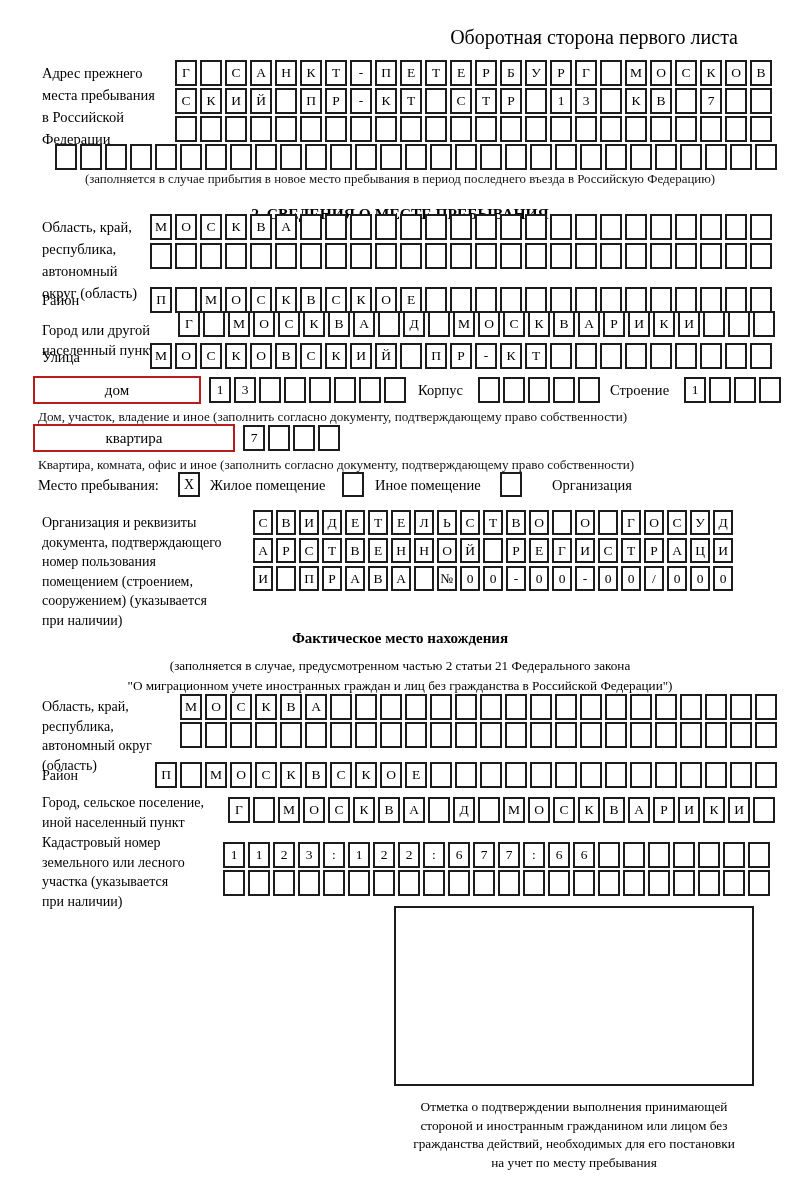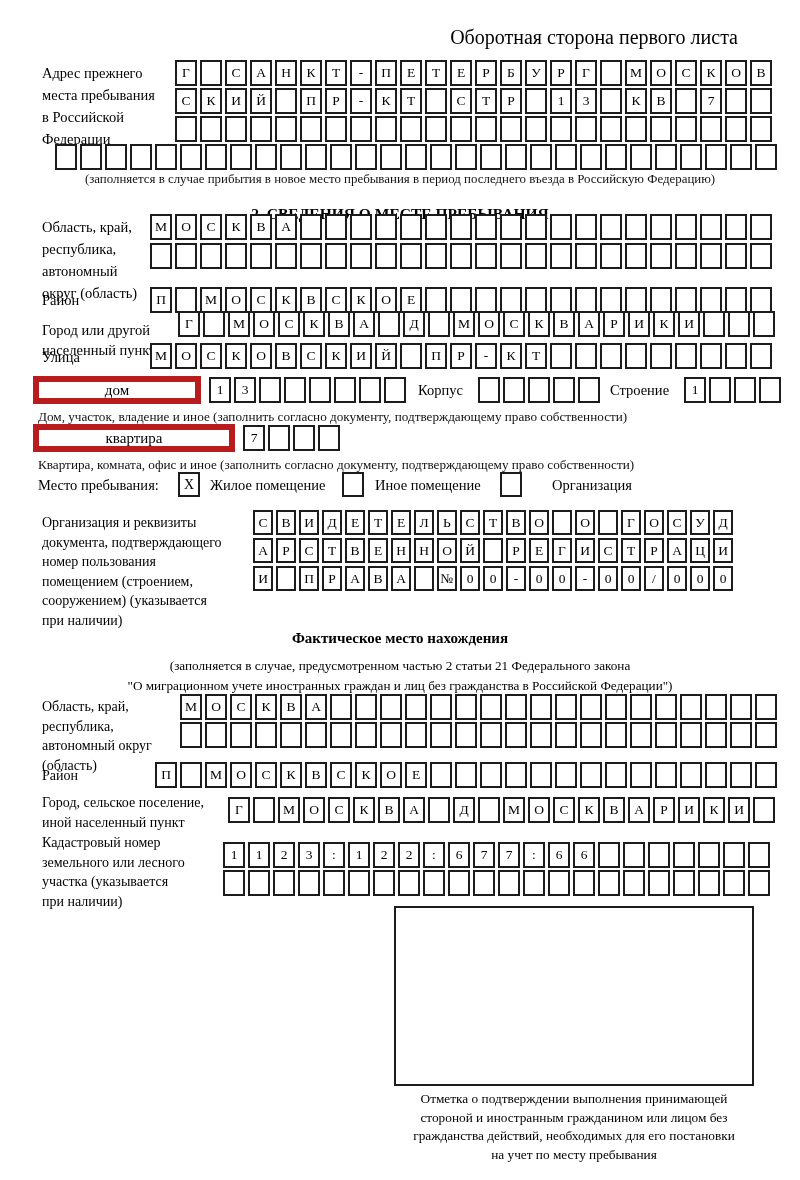--- a/index.html
+++ b/index.html
@@ -8,25 +8,25 @@
   .abs{position:absolute;}
   .lbl{font-size:14.5px;line-height:22px;}
   .lbl-sm{font-size:14px;line-height:19.5px;}
   .note{font-size:12.9px;color:#111;}
   .center{text-align:center;width:800px;left:0;}
   .bold{font-weight:bold;}
   .cellrow{display:flex;}
   .cell{box-sizing:border-box;width:22px;height:26px;border:2px solid #1c1c1c;margin-right:3px;
         display:flex;align-items:center;justify-content:center;font-size:13.5px;flex:0 0 auto;background:#fff;}
   .cellrow.doc .cell{width:20px;height:25px;}
-  .fieldrect{box-sizing:border-box;border:6px solid #b91c1c;display:flex;align-items:center;justify-content:center;
+  .fieldrect{box-sizing:border-box;border:2px solid #b91c1c;display:flex;align-items:center;justify-content:center;
         font-size:15px;background:#fff;}
   .chk{box-sizing:border-box;width:22px;height:25px;border:2px solid #1c1c1c;display:flex;align-items:center;
         justify-content:center;font-size:14px;background:#fff;}
-  .caption{font-size:13.3px;line-height:18.5px;text-align:center;}
+  .caption{font-size:13.3px;line-height:18.5px;text-align:center;margin-top:8px;}
   .hdr{font-size:20px;}
   .s2title{font-size:15.5px;}
 </style>
 </head>
 <body>
 
 <div class="page">
 
   <div class="abs hdr" style="top:26px;right:62px;">Оборотная сторона первого листа</div>
 

